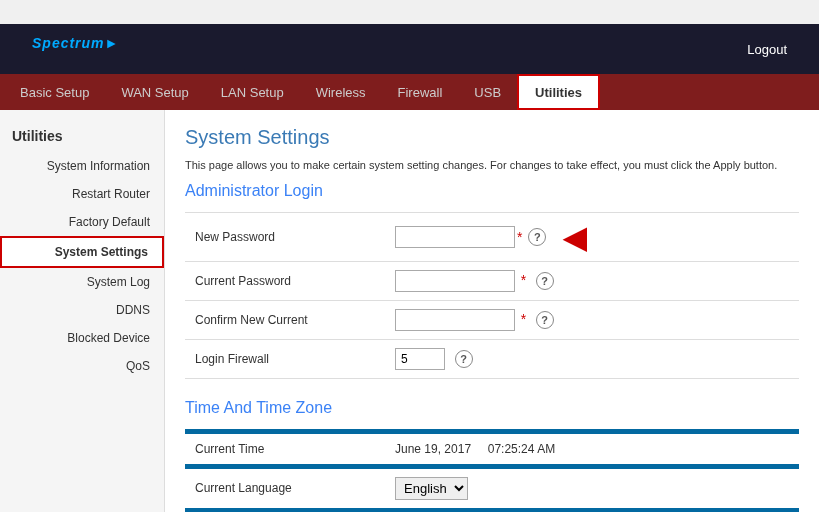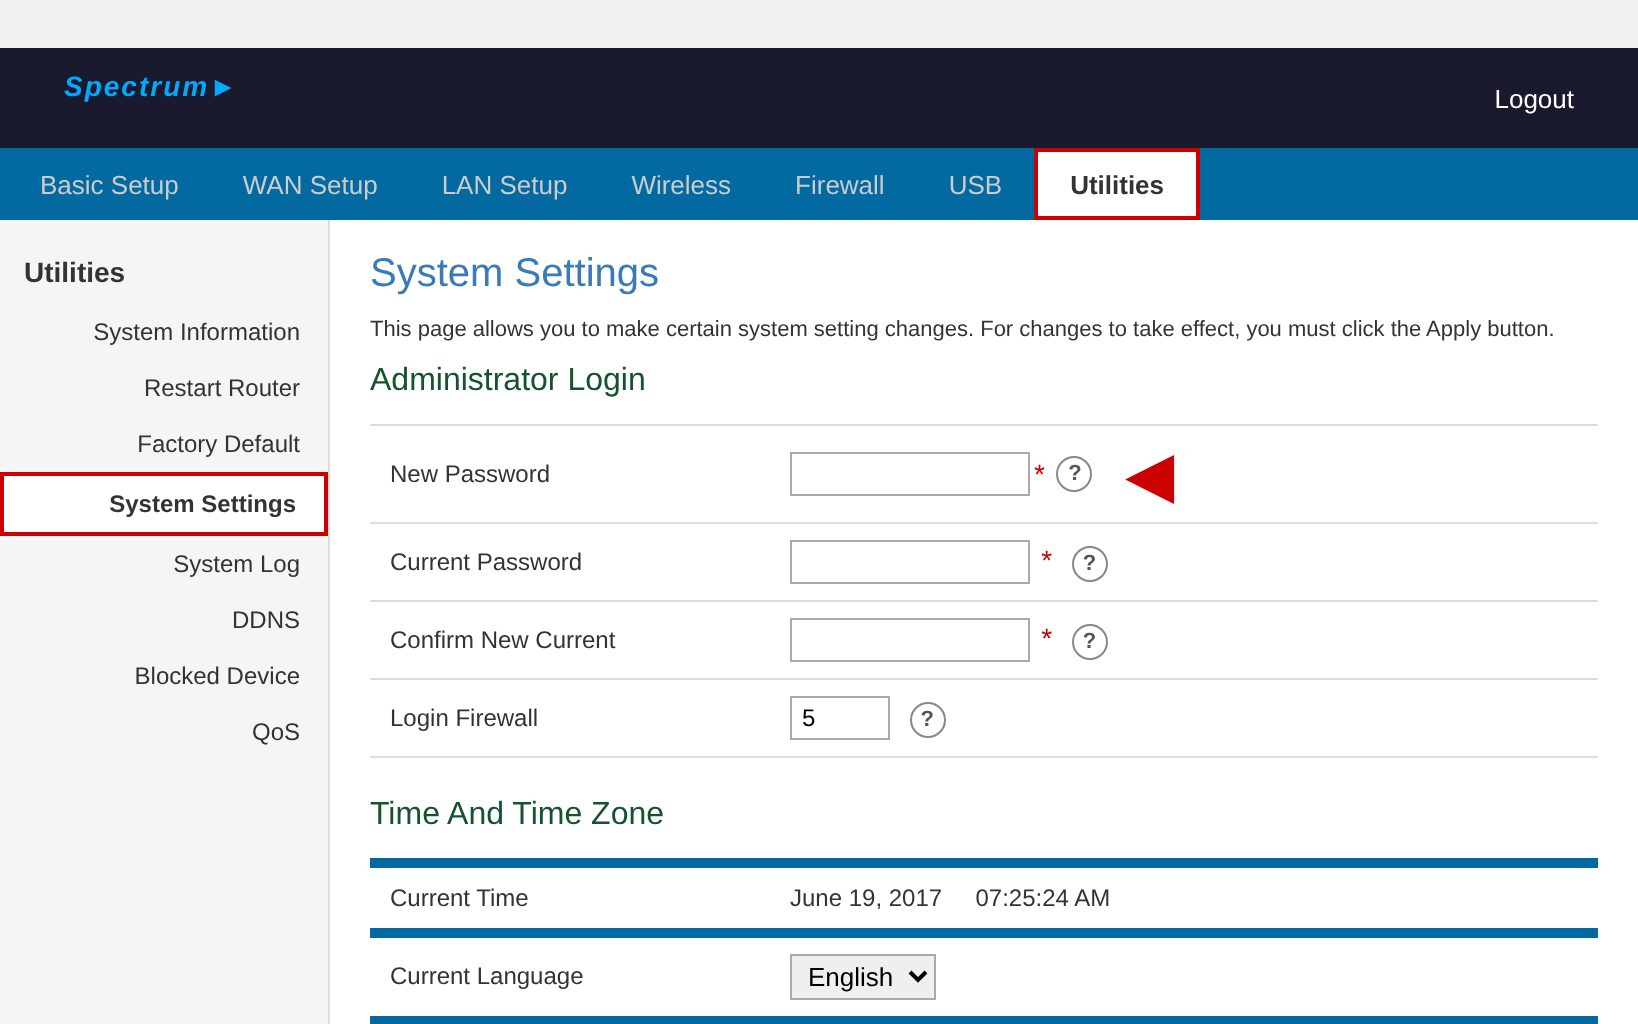--- a/index.html
+++ b/index.html
@@ -29,21 +29,21 @@
     }
     .header-logout {
       color: white;
       font-size: 13px;
       cursor: pointer;
       text-decoration: none;
     }
 
     
     .navbar {
-      background: #0369a1;
+      background: #7f1d1d;
       display: flex;
       align-items: center;
       height: 36px;
       padding: 0 4px;
     }
     .nav-tab {
       padding: 6px 16px;
       color: #ccc;
       font-size: 13px;
       cursor: pointer;
@@ -111,21 +111,21 @@
     .page-desc {
       font-size: 11px;
       color: #333;
       margin-bottom: 8px;
       line-height: 1.5;
     }
 
     
     .section-title {
       font-size: 16px;
-      color: #14532d;
+      color: #3b82f6;
       margin-bottom: 12px;
       font-weight: normal;
     }
 
     
     .form-table {
       width: 100%;
       border-collapse: collapse;
       margin-bottom: 20px;
     }

